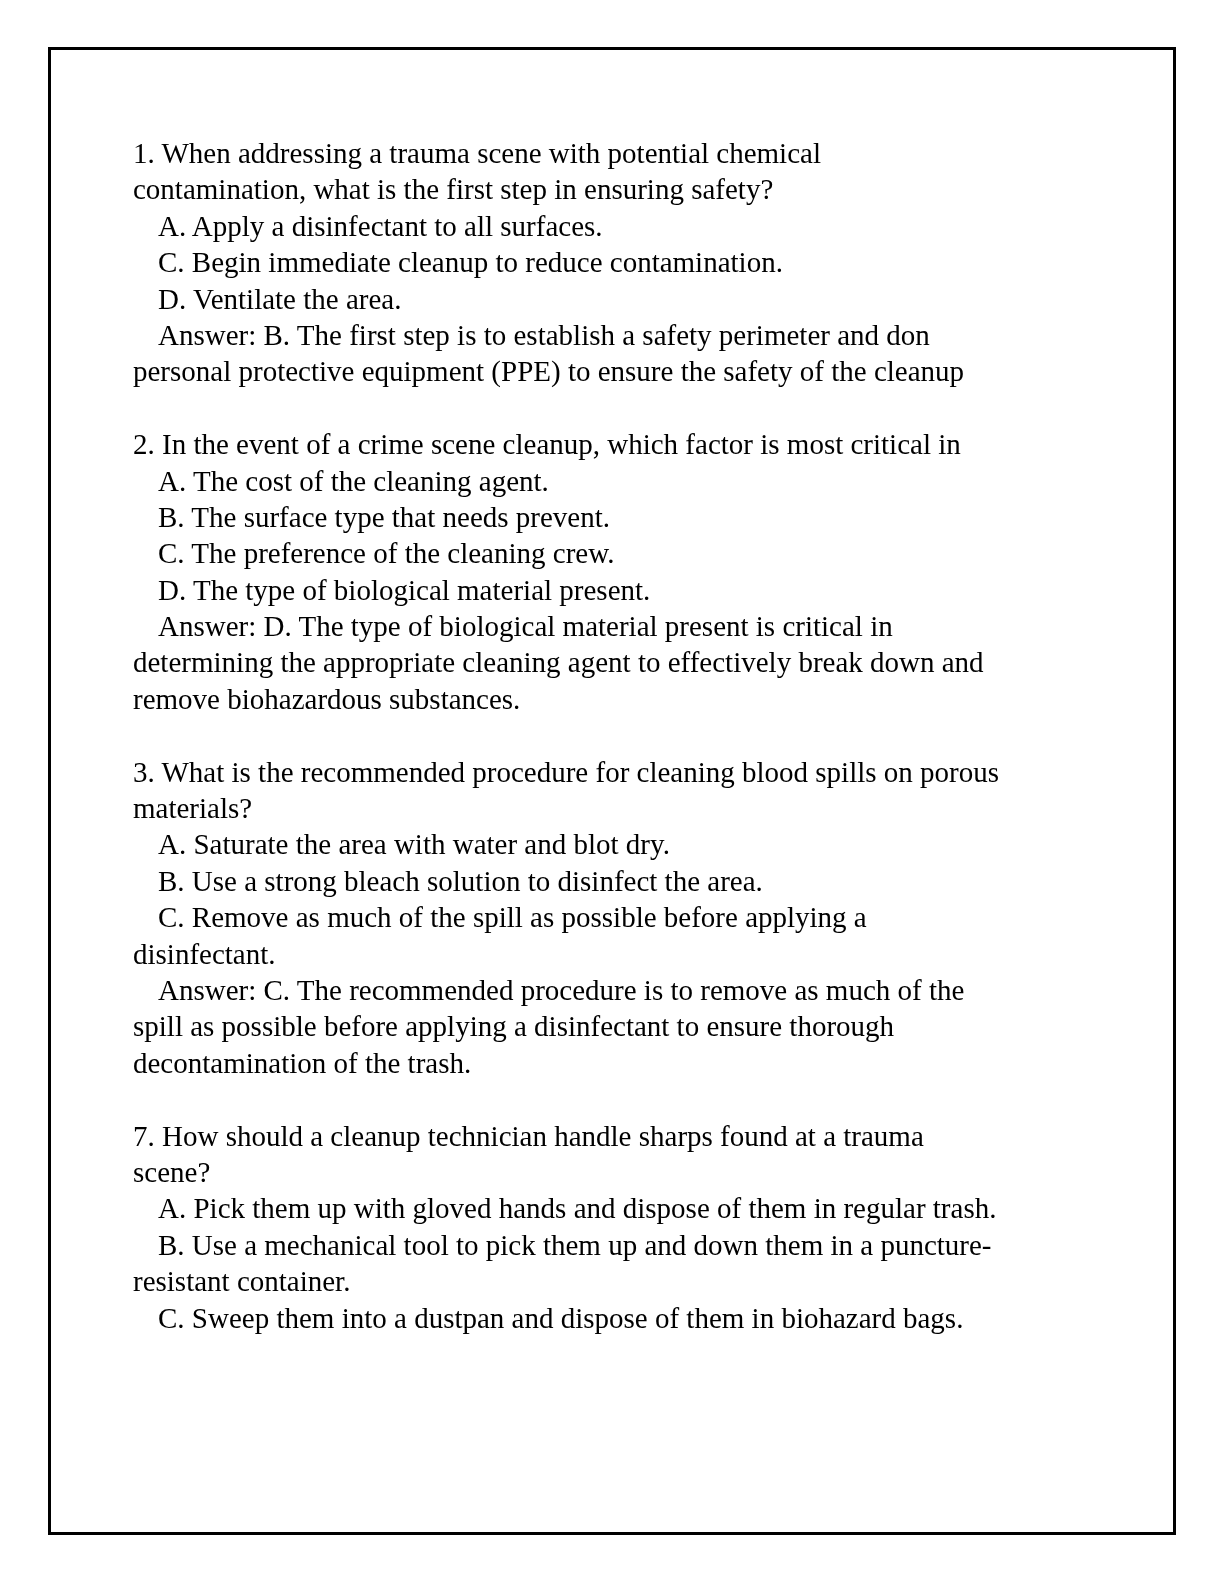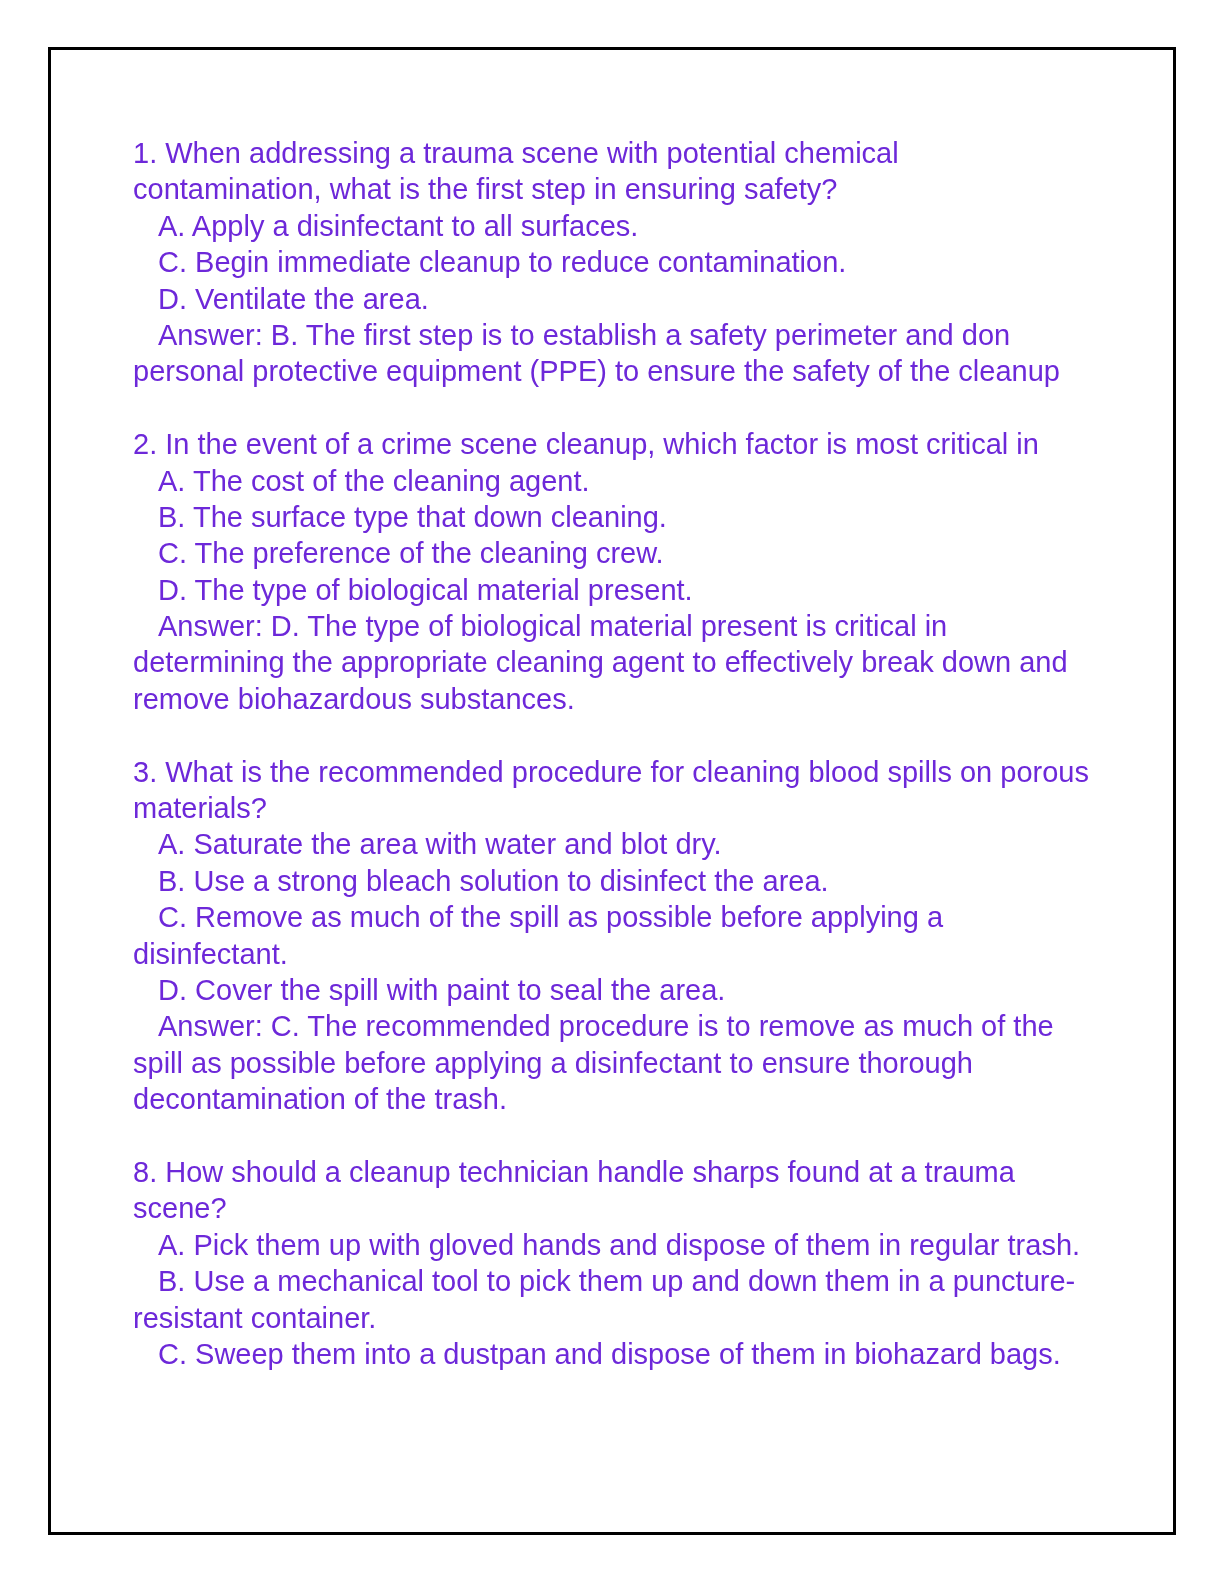--- a/index.html
+++ b/index.html
@@ -8,24 +8,24 @@
     position: absolute;
     left: 48px; top: 47px;
     width: 1122px; height: 1482px;
     border: 3px solid #000000;
     box-sizing: content-box;
   }
   .content {
     position: absolute;
     left: 133px; top: 135px;
     width: 1000px;
-    font-family: Liberation Sans, sans-serif;
+    font-family: Liberation Serif, serif;
     font-size: 29px;
     line-height: 36.4px;
-    color: #6d28d9;
+    color: #000000;
   }
   .line { white-space: nowrap; height: 36.4px; }
   .indent { padding-left: 25px; }
   .gap { height: 36.4px; }
 </style>
 </head>
 <body>
 
 <div class="page-frame"></div>
 
@@ -38,45 +38,44 @@
     <div class="line indent">C. Begin immediate cleanup to reduce contamination.</div>
     <div class="line indent">D. Ventilate the area.</div>
     <div class="line indent">Answer: B. The first step is to establish a safety perimeter and don</div>
     <div class="line">personal protective equipment (PPE) to ensure the safety of the cleanup</div>
   </div>
   <div class="gap"></div>
 
   <div>
     <div class="line">2. In the event of a crime scene cleanup, which factor is most critical in</div>
     <div class="line indent">A. The cost of the cleaning agent.</div>
-    <div class="line indent">B. The surface type that down cleaning.</div>
+    <div class="line indent">B. The surface type that needs prevent.</div>
     <div class="line indent">C. The preference of the cleaning crew.</div>
     <div class="line indent">D. The type of biological material present.</div>
     <div class="line indent">Answer: D. The type of biological material present is critical in</div>
     <div class="line">determining the appropriate cleaning agent to effectively break down and</div>
     <div class="line">remove biohazardous substances.</div>
   </div>
   <div class="gap"></div>
 
   <div>
     <div class="line">3. What is the recommended procedure for cleaning blood spills on porous</div>
     <div class="line">materials?</div>
     <div class="line indent">A. Saturate the area with water and blot dry.</div>
     <div class="line indent">B. Use a strong bleach solution to disinfect the area.</div>
     <div class="line indent">C. Remove as much of the spill as possible before applying a</div>
     <div class="line">disinfectant.</div>
-    <div class="line indent">D. Cover the spill with paint to seal the area.</div>
     <div class="line indent">Answer: C. The recommended procedure is to remove as much of the</div>
     <div class="line">spill as possible before applying a disinfectant to ensure thorough</div>
     <div class="line">decontamination of the trash.</div>
   </div>
   <div class="gap"></div>
 
   <div>
-    <div class="line">8. How should a cleanup technician handle sharps found at a trauma</div>
+    <div class="line">7. How should a cleanup technician handle sharps found at a trauma</div>
     <div class="line">scene?</div>
     <div class="line indent">A. Pick them up with gloved hands and dispose of them in regular trash.</div>
     <div class="line indent">B. Use a mechanical tool to pick them up and down them in a puncture-</div>
     <div class="line">resistant container.</div>
     <div class="line indent">C. Sweep them into a dustpan and dispose of them in biohazard bags.</div>
   </div>
 
 </div>
 
 </body></html>

